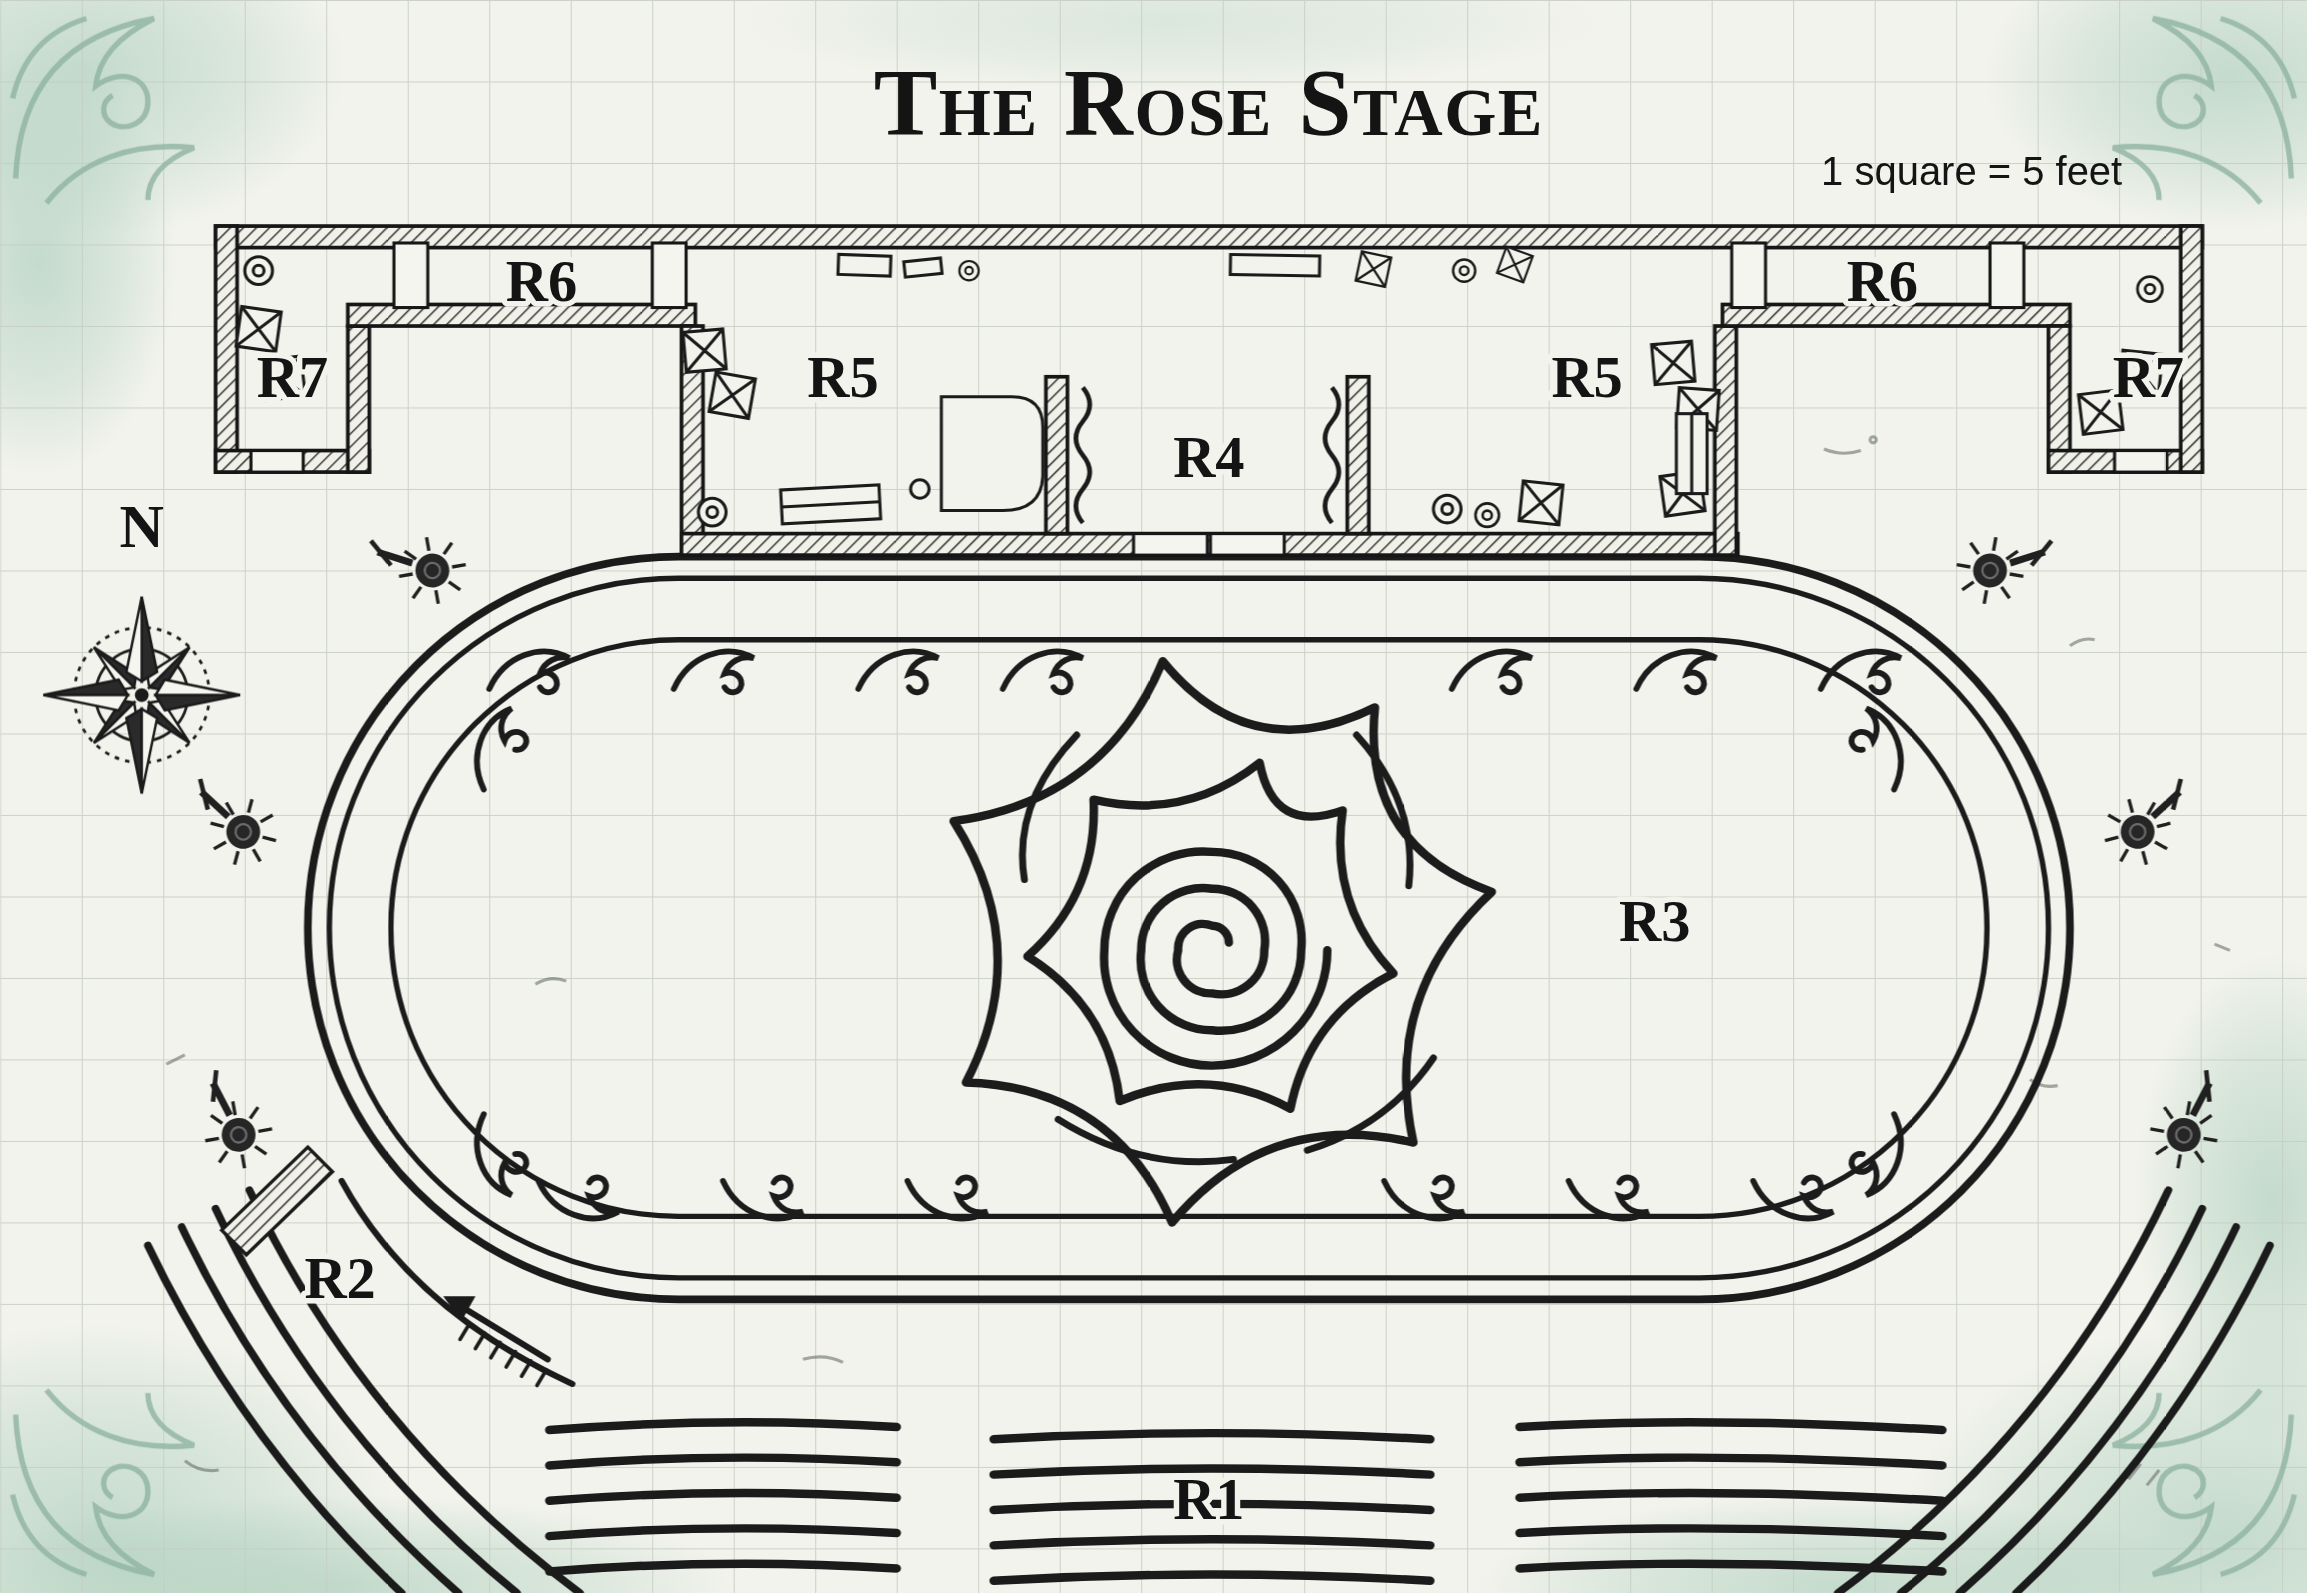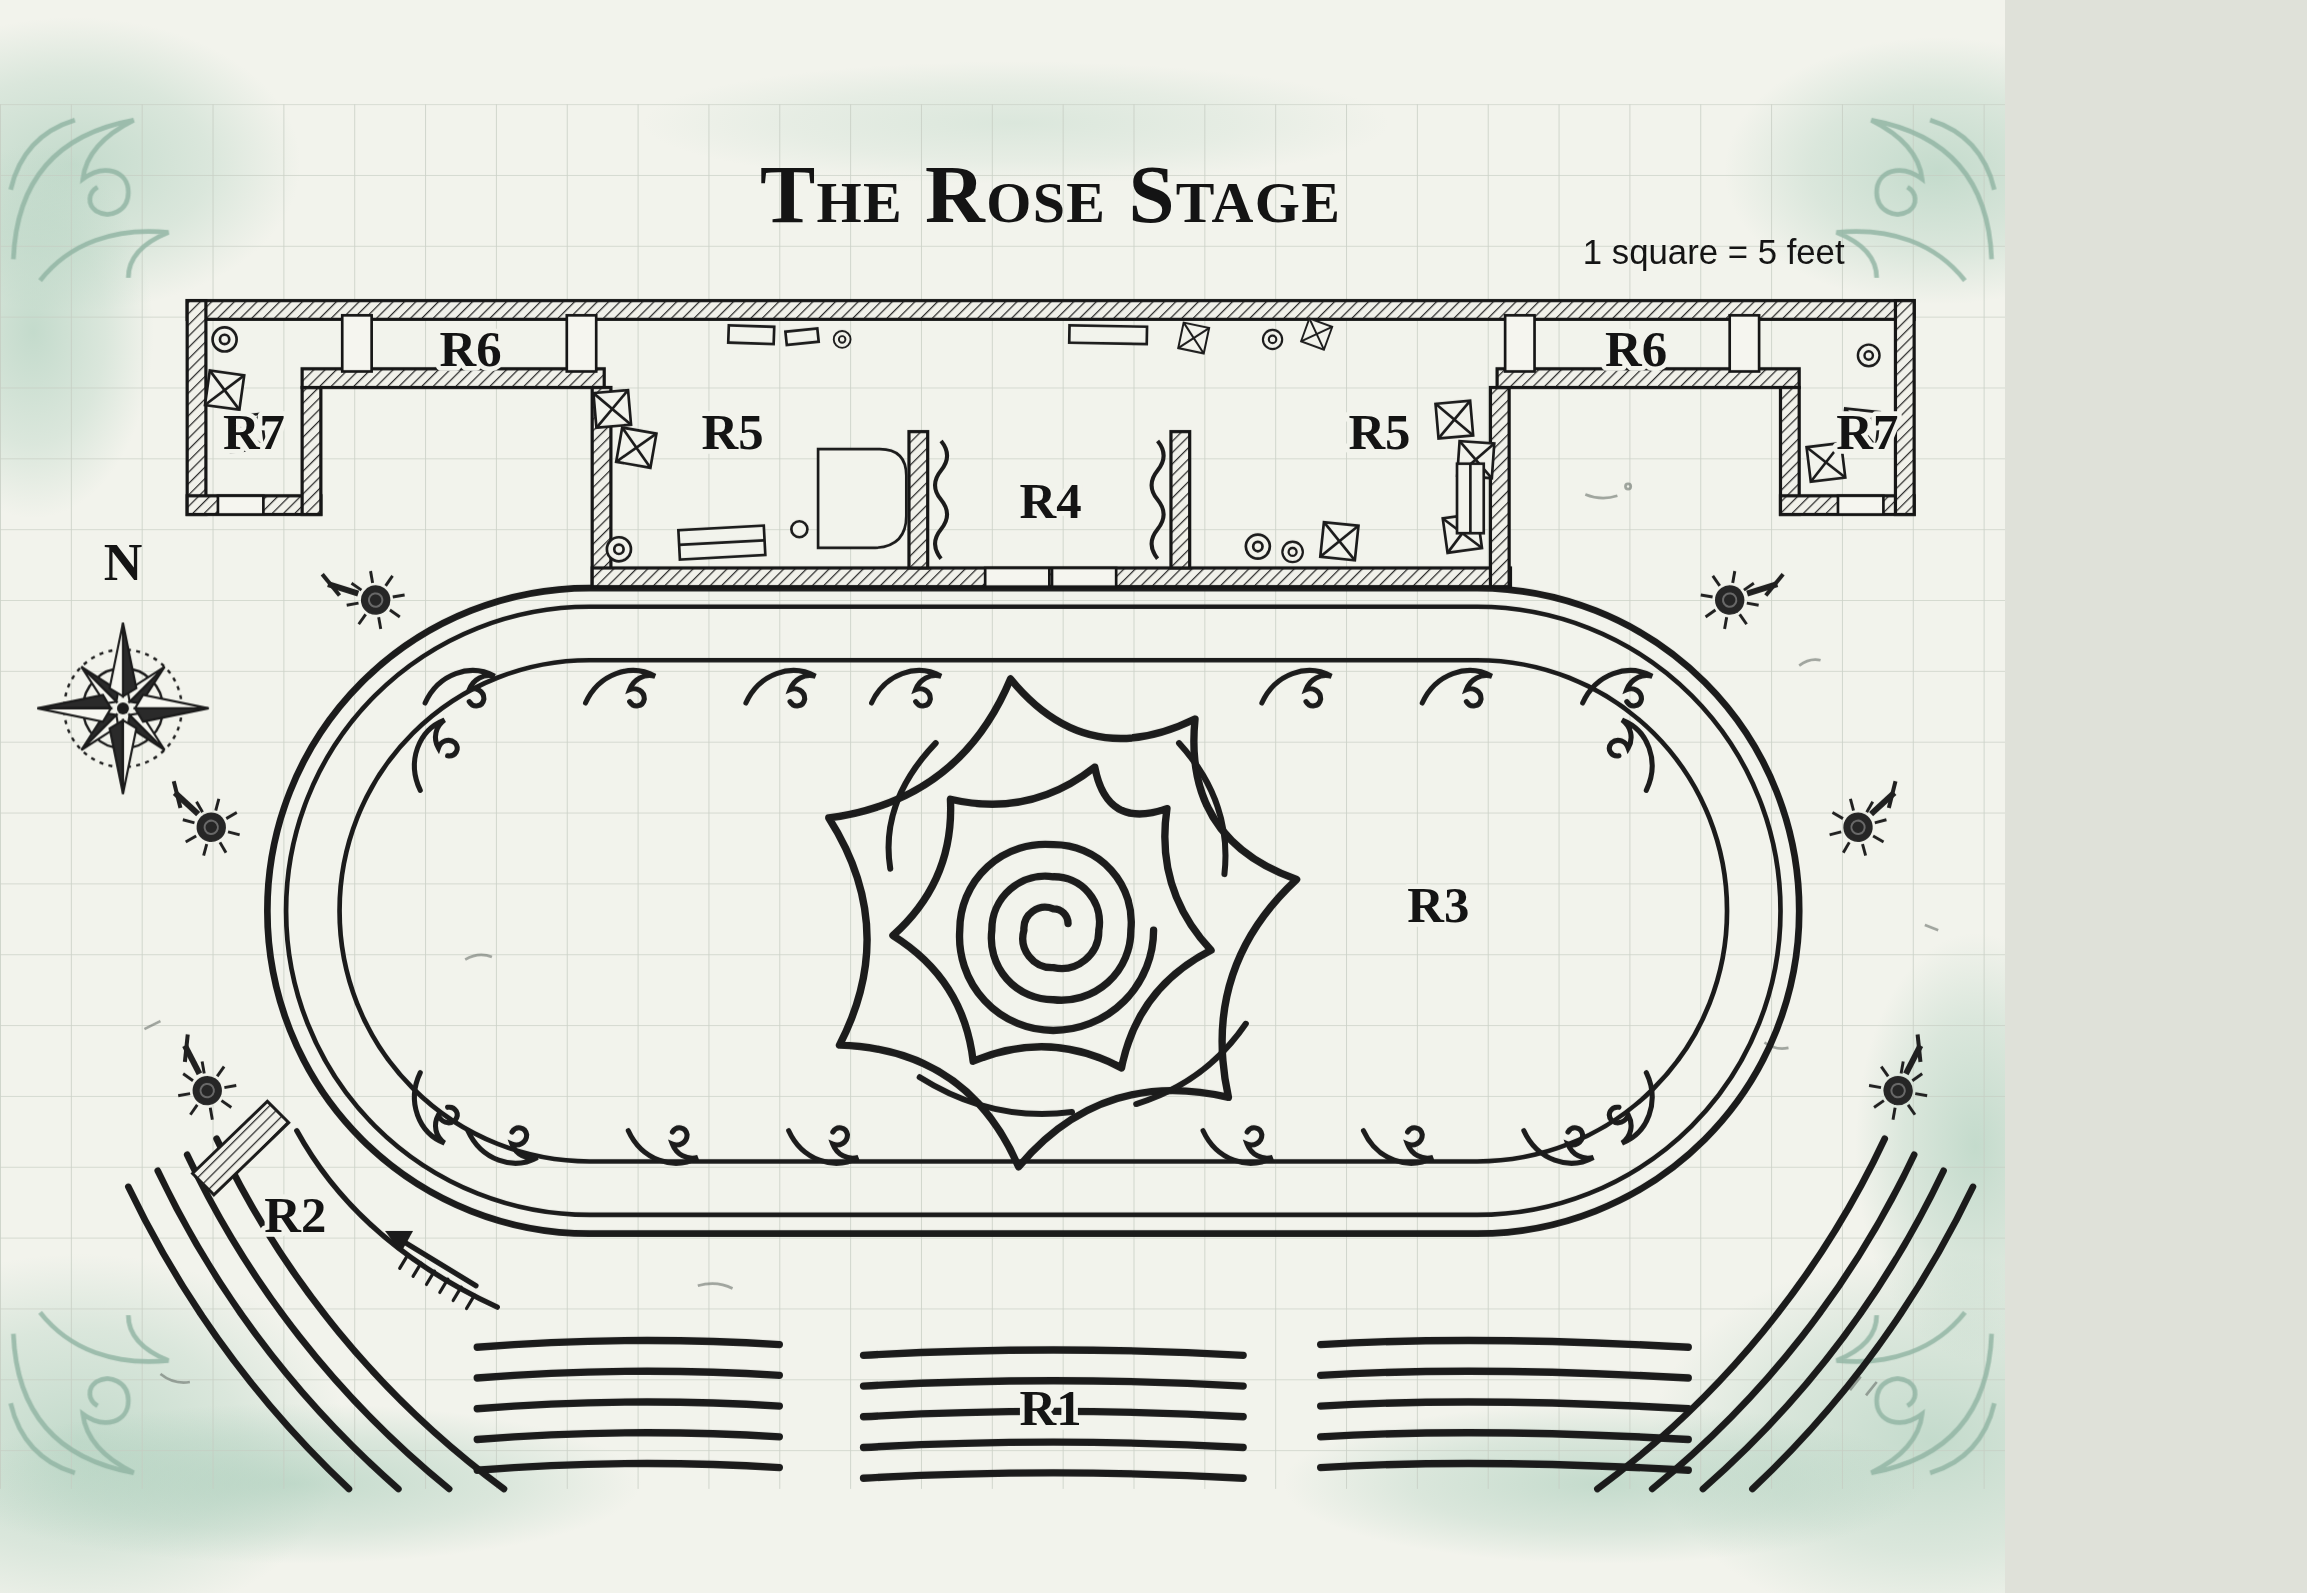--- a/index.html
+++ b/index.html
@@ -1,16 +1,16 @@
 <!DOCTYPE html>
 <html style="font-size:12.3px"><head>
 <meta charset="utf-8">
 <style>
   html,body{margin:0;padding:0;background:#dfe1d9;}
-  .page{width:2005px;height:1593px;position:relative;background:#f2f3ec;overflow:hidden;}
+  .page{width:2307px;height:1593px;position:relative;background:#f2f3ec;overflow:hidden;}
   svg{display:block;width:100%;height:100%;}
   text{fill:#141414;}
   .lbl{font-family:"Liberation Serif",serif;font-weight:700;font-size:38px;text-anchor:middle;
        paint-order:stroke;stroke:#f2f3ec;stroke-width:7px;stroke-linejoin:round;}
   .title{font-family:"Liberation Serif",serif;font-weight:700;font-variant:small-caps;
          font-size:62px;text-anchor:middle;letter-spacing:1px;}
   .scale{font-family:"Liberation Sans",sans-serif;font-size:26px;text-anchor:end;}
   .north{font-family:"Liberation Serif",serif;font-weight:700;font-size:40px;text-anchor:middle;}
 </style>
 </head>

